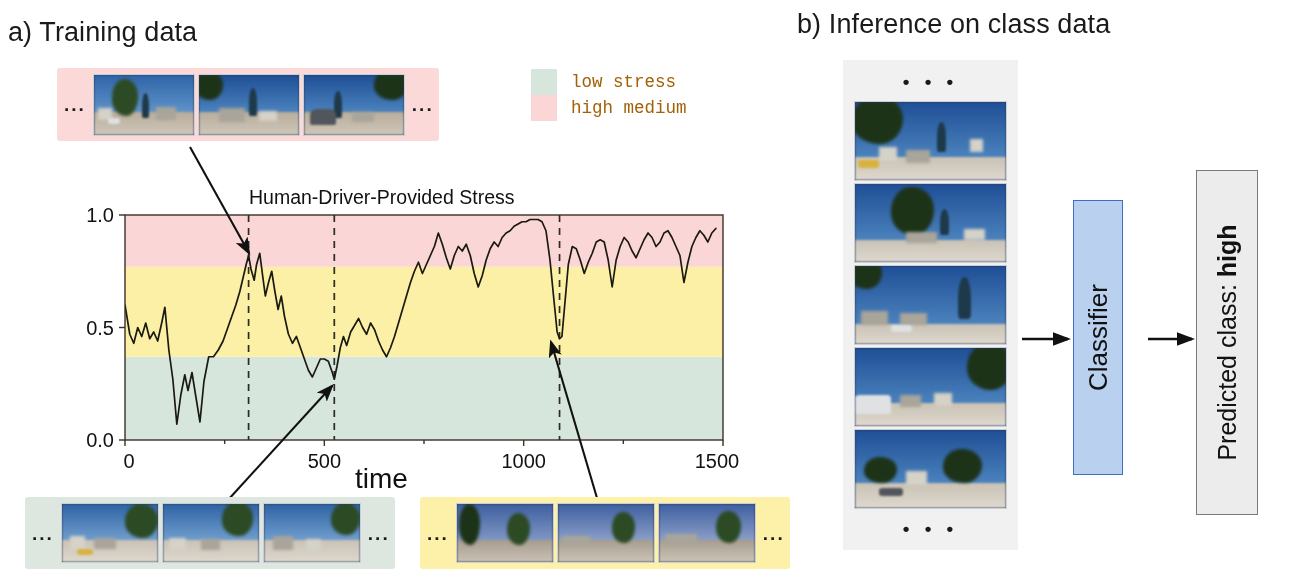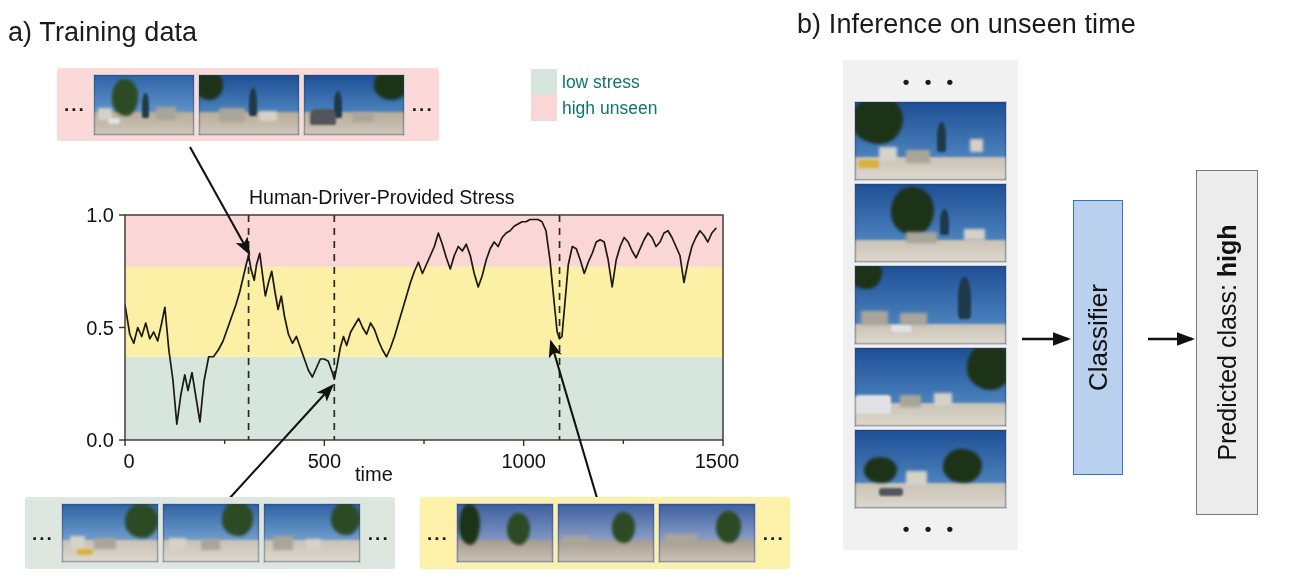--- a/index.html
+++ b/index.html
@@ -57,26 +57,26 @@
   .tree{position:absolute;border-radius:48% 52% 46% 54%/52% 48% 54% 46%;
         background:#2c4a24;filter:blur(1.1px);}
   .tree.dark{background:#1d3318;}
   .cyp{position:absolute;background:#1e3a4a;border-radius:50% 50% 16% 16%;filter:blur(.7px);}
   .bld{position:absolute;background:#a9a59a;filter:blur(.8px);}
   .bld.lt{background:#d5d2c8;}
   .car{position:absolute;background:#dfe1e3;border-radius:3px;filter:blur(.7px);}
   .car.yel{background:#d9b23e;}
   .car.dk{background:#52565c;}
   .blurall{filter:blur(1.3px);}
-  .ax-label{font-size:20px;color:#111;}
+  .ax-label{font-size:28px;color:#111;}
   .chart-title{font-size:19.5px;color:#111;white-space:nowrap;}
 
   
   .legend-row{display:flex;align-items:center;height:26px;}
-  .legend-text{font-size:17.5px;color:#0f766e;margin-left:5px;white-space:nowrap;}
+  .legend-text{font-size:17.5px;color:#a16207;margin-left:14px;white-space:nowrap;font-family:Liberation Mono, monospace;}
 
   
   #frame-stack{
     background:#f1f1f1;
     box-sizing:border-box;
     display:flex;flex-direction:column;align-items:center;
   }
   #frame-stack .vdots{
     font-size:19px;font-weight:700;letter-spacing:5px;color:#1a1a1a;
     line-height:1;user-select:none;
@@ -147,21 +147,21 @@
   <div class="dots">...</div>
 </div>
 
 <div class="abs" id="legend" style="left:531px;top:69px;">
   <div class="legend-row">
     <div style="width:26px;height:26px;background:#d7e6dd;"></div>
     <div class="legend-text">low stress</div>
   </div>
   <div class="legend-row">
     <div style="width:26px;height:26px;background:#fbd6d6;"></div>
-    <div class="legend-text">high unseen</div>
+    <div class="legend-text">high medium</div>
   </div>
 </div>
 
 <div class="abs chart-title" style="left:249px;top:186px;">Human-Driver-Provided Stress</div>
 
 <svg class="abs" id="stress-chart" style="left:60px;top:200px;" width="690" height="285" viewBox="0 0 690 285">
   <defs>
     <clipPath id="plotclip">
         <rect x="65" y="15" width="598" height="225"></rect>
       </clipPath>
@@ -278,21 +278,21 @@
         <div class="sky" style="background:linear-gradient(#3e5fa0,#8a9ec8);"></div>
         <div class="ground" style="background:linear-gradient(#a79d8e,#cbc4b8);"></div>
         <div class="tree" style="left:60%;top:12%;width:26%;height:56%;"></div>
         <div class="bld" style="left:6%;top:52%;width:34%;height:16%;"></div>
       </div>
     </div>
   </div>
   <div class="dots">...</div>
 </div>
 
-<div class="abs panel-title" style="left:797px;top:9px;">b) Inference on unseen time</div>
+<div class="abs panel-title" style="left:797px;top:9px;">b) Inference on class data</div>
 
 <div class="abs" id="frame-stack" style="left:843px;top:60px;width:175px;height:490px;padding:12px 0;justify-content:space-between;">
   <div class="vdots">•  •  •</div>
   <div class="stack-frames">
     <div class="frame" style="width:153px;height:80px;">
       <div class="scene blurall">
         <div class="sky deep" style="height:70%;"></div>
         <div class="ground pale" style="height:30%;"></div>
         <div class="tree dark" style="left:-2%;top:-8%;width:34%;height:62%;"></div>
         <div class="cyp" style="left:54%;top:26%;width:6%;height:38%;"></div>

